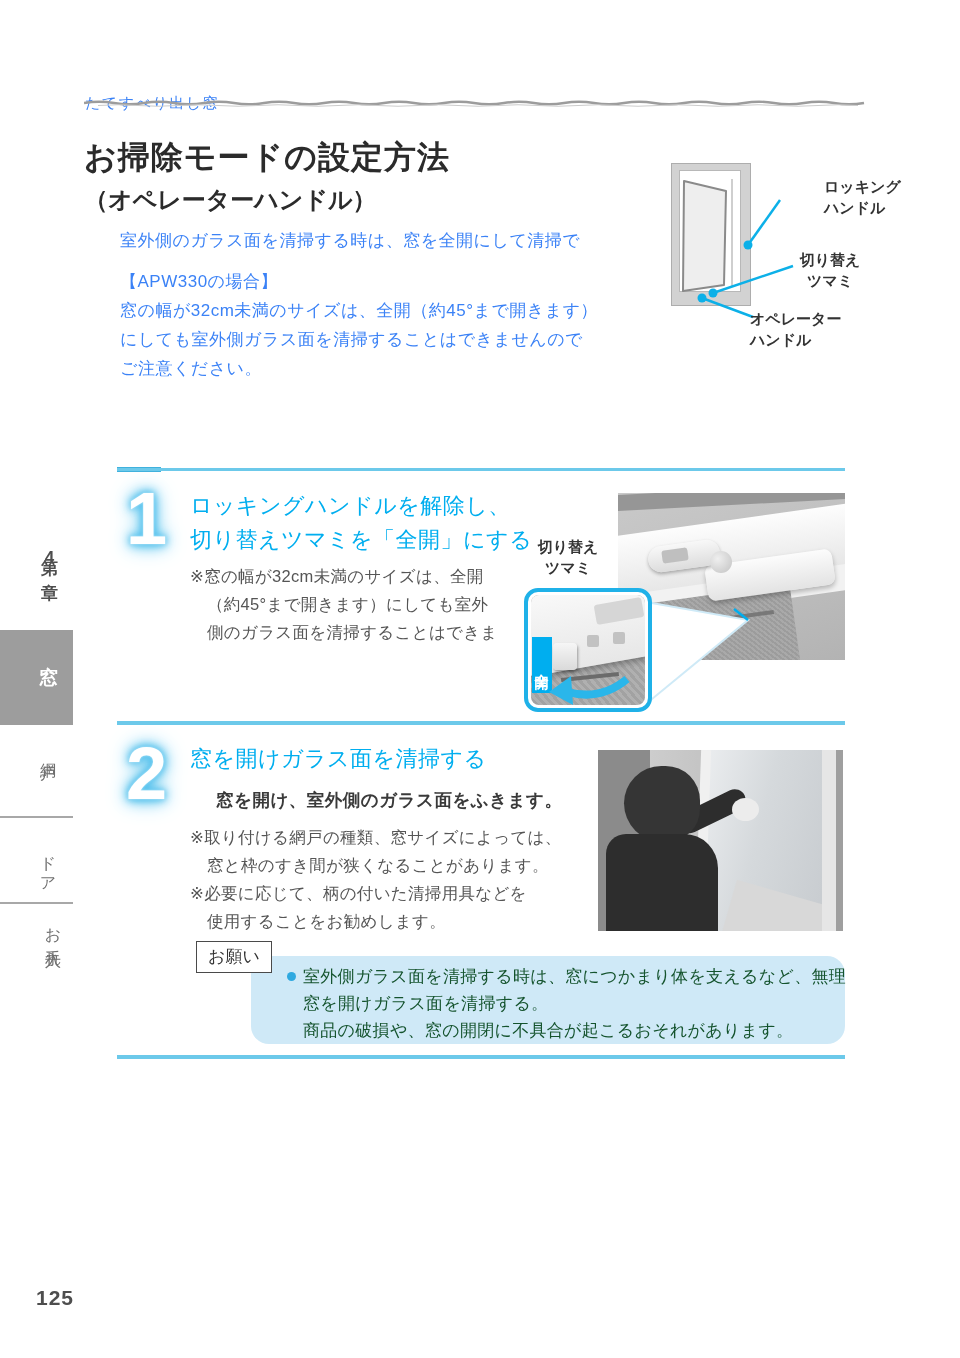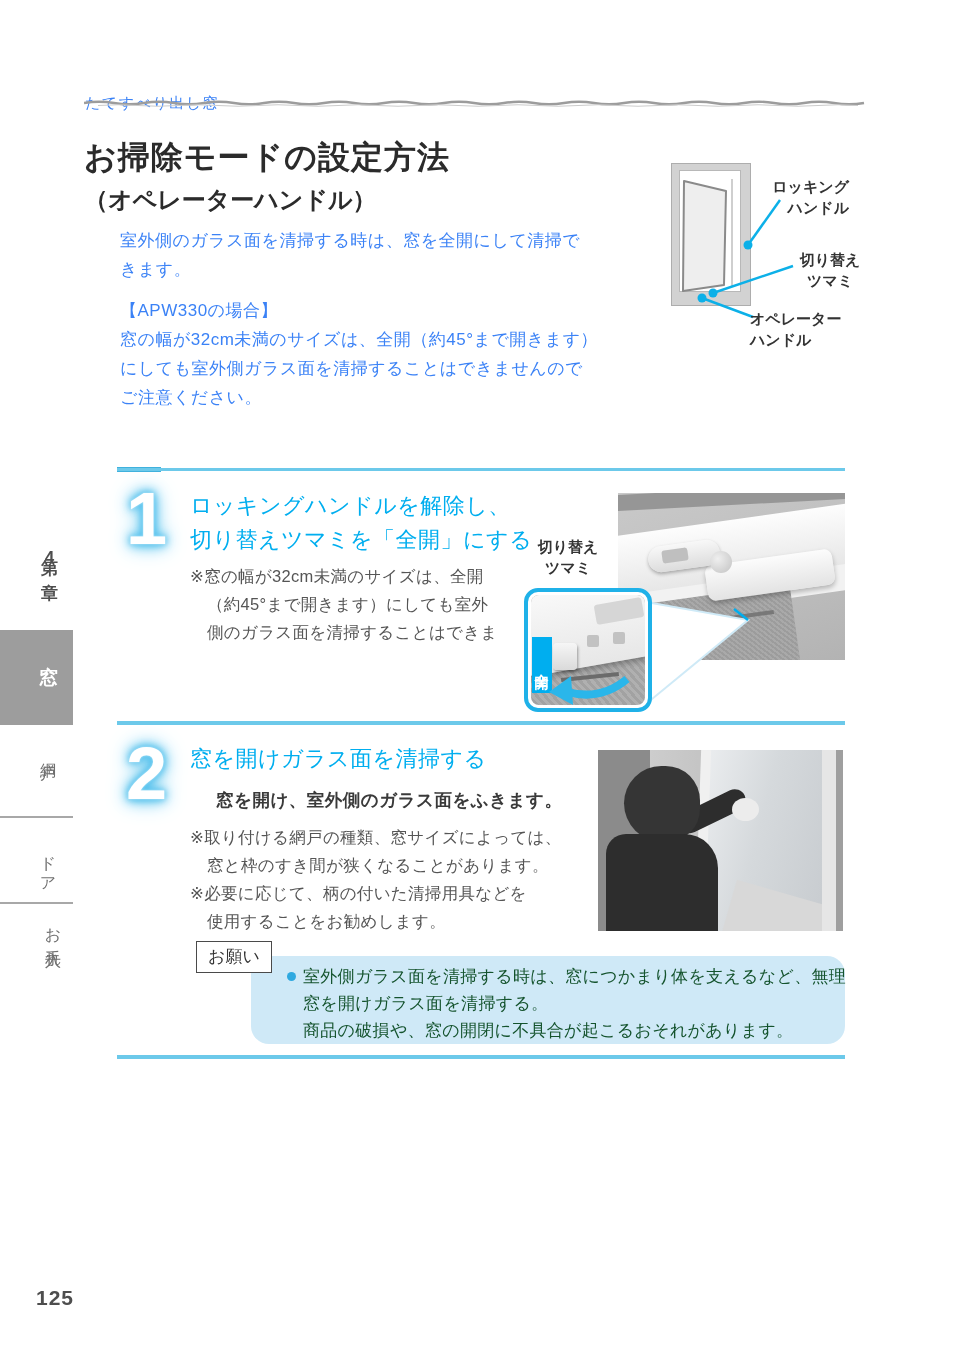--- a/index.html
+++ b/index.html
@@ -15,21 +15,21 @@
   .subtitle { left:84px; top:184px; font-size:24px; font-weight:700; color:#2b2b2b;font-family:Liberation Serif, serif; }
 
   
   .intro { left:120px; top:226px; font-size:17px; color:#3b82f6; line-height:29px; letter-spacing:0.5px; }
   .intro .gap { height:12px; }
 
   
   .wframe { left:671px; top:163px; width:80px; height:143px; background:#d2d2d2; border:1px solid #adadad; }
   .winner { position:absolute; left:7px; top:6px; width:62px; height:122px; background:#fff; border:1px solid #b8b8b8; }
   .diagram-labels { font-size:15px; font-weight:600; color:#333; line-height:21px; }
-  .lab-lock { left:759px; top:176px; width:90px; text-align:right; }
+  .lab-lock { left:824px; top:176px; width:90px; text-align:left; }
   .lab-switch { left:790px; top:249px; width:80px; text-align:center; }
   .lab-oper { left:750px; top:308px; width:120px; text-align:left; }
 
   
   .rule { background:#6cc9ea; }
   .rulecap { background:#3fb1dd; }
 
   
   .step-num { font-size:74px; font-weight:700; color:#ffffff; line-height:82px;
               text-shadow:0 0 2px #bfe9fa,0 0 5px #7fd2f3,0 0 9px #35b5e9,0 0 15px #35b5e9,0 0 24px #8ad7f4; }
@@ -113,21 +113,20 @@
   <div class="abs breadcrumb">たてすべり出し窓</div>
   <svg class="abs brushline" width="808" height="10">
     <path d="M0,5 q15,-2.5 30,0 t30,0 t30,0 t30,0 t30,0 t30,0 t30,0 t30,0 t30,0 t30,0 t30,0 t30,0 t30,0 t30,0 t30,0 t30,0 t30,0 t30,0 t30,0 t30,0 t30,0 t30,0 t30,0 t30,0 t30,0 t30,0" stroke="#9c9c9c" stroke-width="2.4" fill="none"></path>
     <path d="M14,7.5 q20,-1.5 40,0 t40,0 t40,0 t40,0 t40,0 t40,0 t40,0 t40,0 t40,0 t40,0 t40,0 t40,0 t40,0 t40,0 t40,0 t40,0 t40,0 t40,0 t40,0" stroke="#cccccc" stroke-width="1" fill="none"></path>
   </svg>
   <div class="abs title">お掃除モードの設定方法</div>
   <div class="abs subtitle">（オペレーターハンドル）</div>
 
   <div class="abs intro">
     <div>室外側のガラス面を清掃する時は、窓を全開にして清掃で</div>
-    <div>きます。</div>
     <div class="gap"></div>
     <div>【APW330の場合】</div>
     <div>窓の幅が32cm未満のサイズは、全開（約45°まで開きます）</div>
     <div>にしても室外側ガラス面を清掃することはできませんので</div>
     <div>ご注意ください。</div>
   </div>
 
   <div class="abs wframe">
     <div class="winner">
       <svg width="62" height="122">

